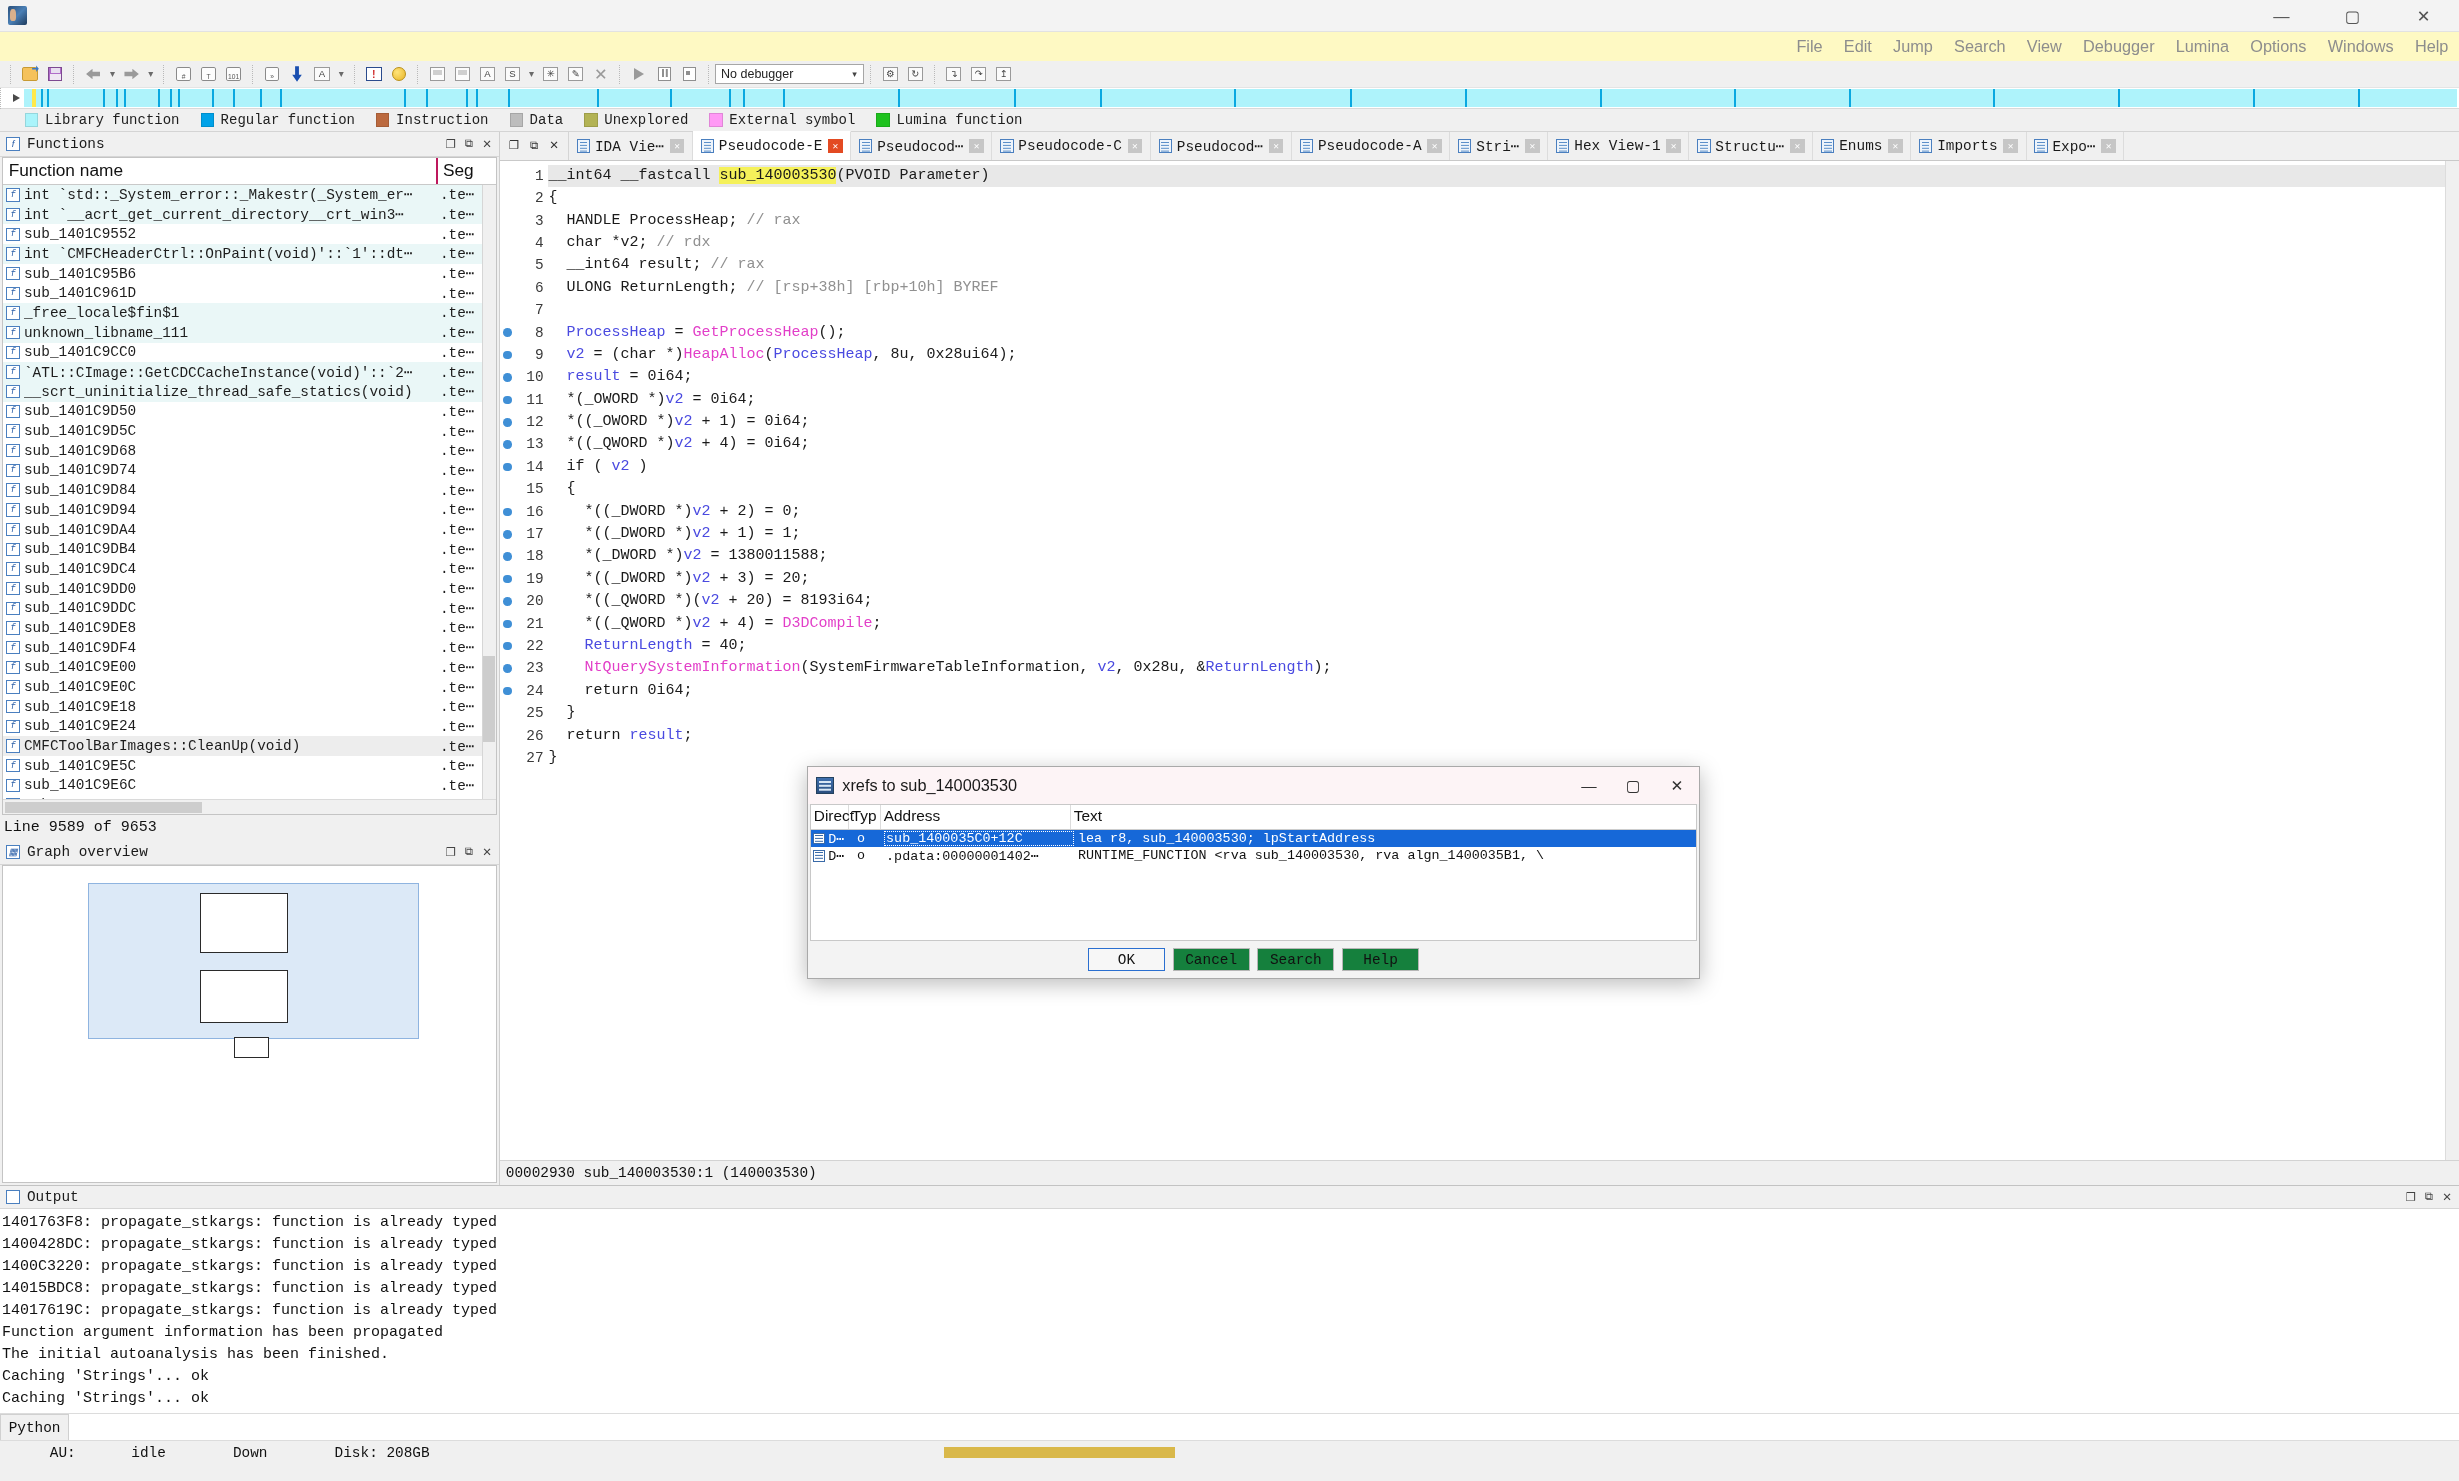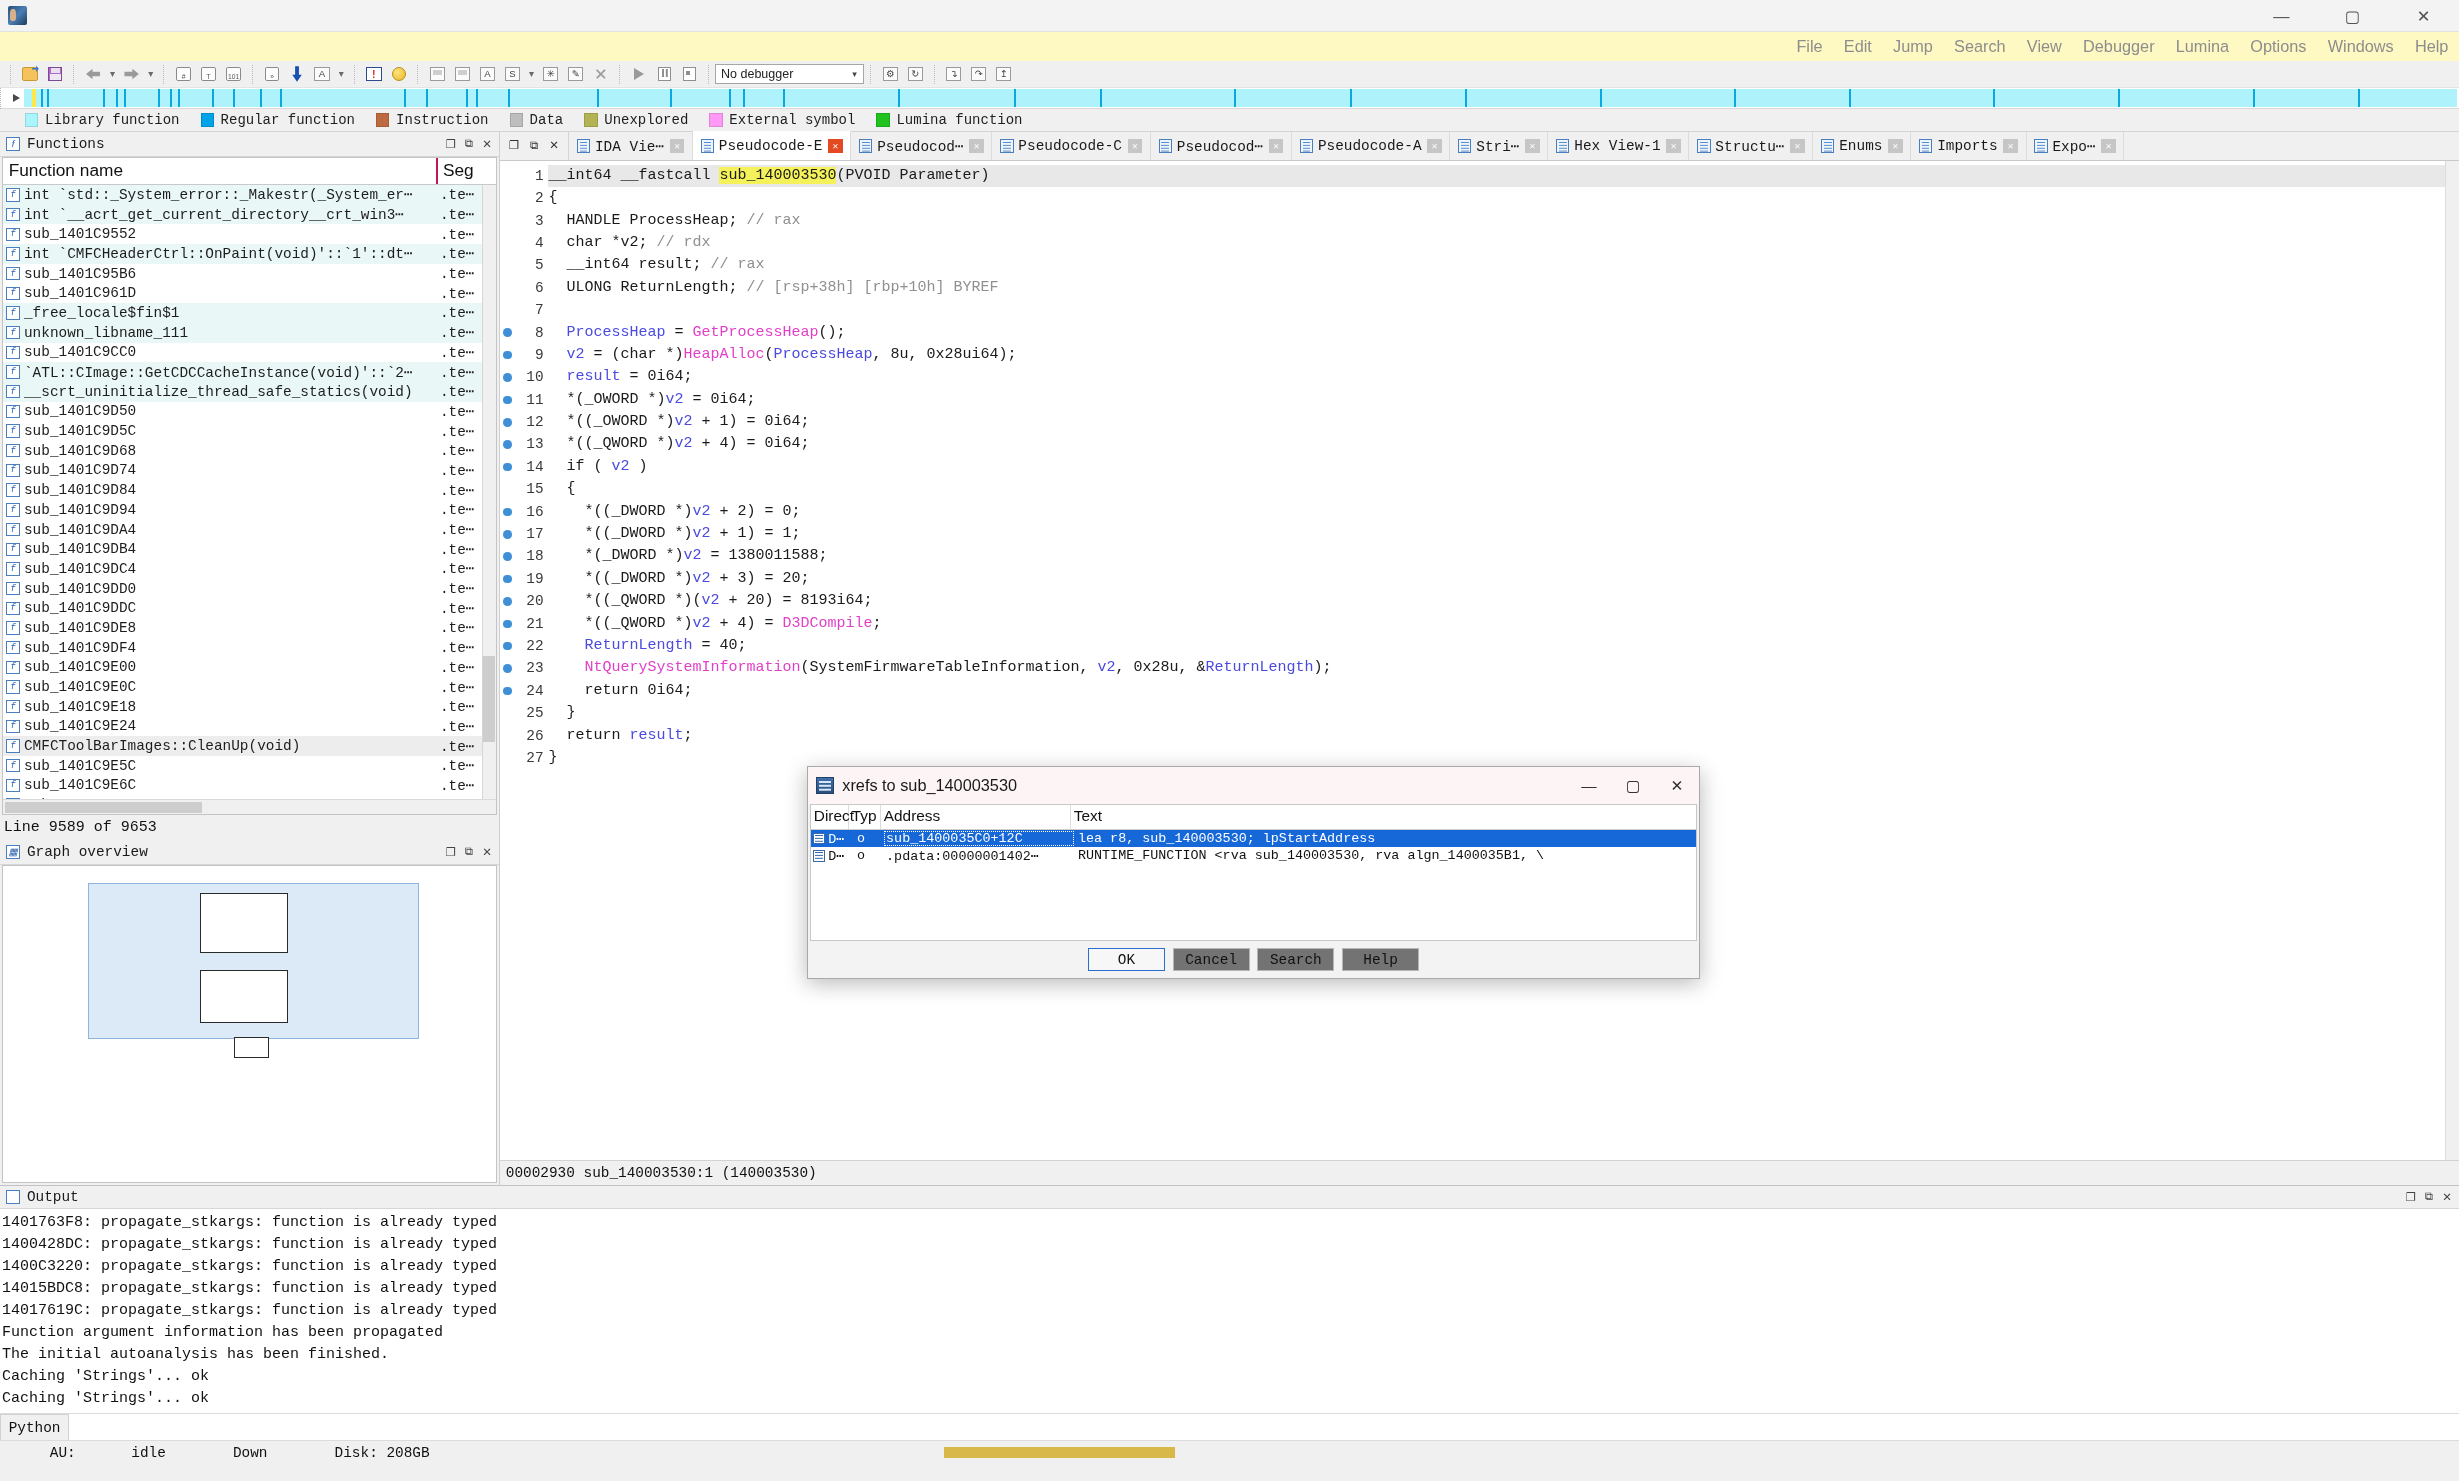--- a/index.html
+++ b/index.html
@@ -191,21 +191,21 @@
   .drow{height:17.3px;display:flex;align-items:center;font-family:"Liberation Mono",monospace;font-size:13.4px;color:#111;white-space:nowrap;}
   .drow.sel{background:#1668d8;color:#fff;}
   .drow .rico{width:12.5px;height:11.5px;background:#fff;border:1px solid #3a6aa8;margin:0 2.9px 0 1.9px;flex:none;position:relative;}
   .drow .rico:after{content:"";position:absolute;left:1px;top:1px;width:8.6px;height:1px;background:#3a6aa8;box-shadow:0 2.9px 0 #3a6aa8,0 5.8px 0 #3a6aa8;}
   .drow .d1{width:24px;} .drow .d2{width:32px;padding-left:4.8px;}
   .drow .d3{width:190px;padding-left:1.9px;}
   .drow.sel .d3{outline:1px dotted #fff;outline-offset:-1px;}
   .drow .d4{flex:1;padding-left:3.8px;}
   #dlg-line{height:23px;display:flex;align-items:center;padding-left:3.8px;font-size:15.4px;color:#111;flex:none;}
   #dlg-foot{height:37px;display:flex;align-items:center;justify-content:center;gap:7.7px;flex:none;}
-  .dbtn{width:77px;height:23px;background:#737373;border:1px solid #b6b6b6;display:flex;align-items:center;
+  .dbtn{width:77px;height:23px;background:#15803d;border:1px solid #b6b6b6;display:flex;align-items:center;
         justify-content:center;font-family:"Liberation Mono",monospace;font-size:14.4px;color:#111;}
   .dbtn.def{border:1.9px solid #2a6fd0;background:#f7f7f7;}
 </style>
 </head>
 <body>
 
 <div id="titlebar">
   <div id="app-icon"></div>
   <div class="winbtns">
     <div class="winbtn">—</div>

